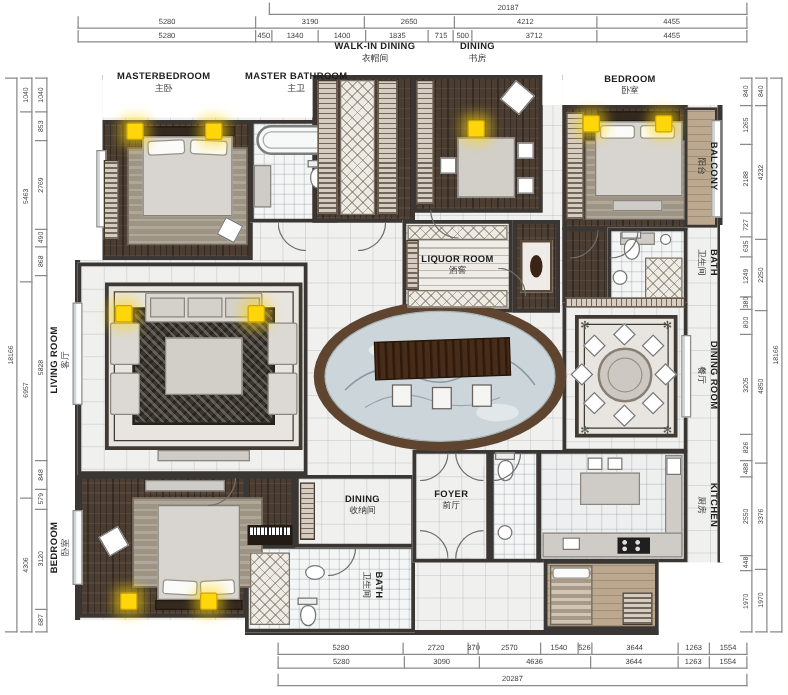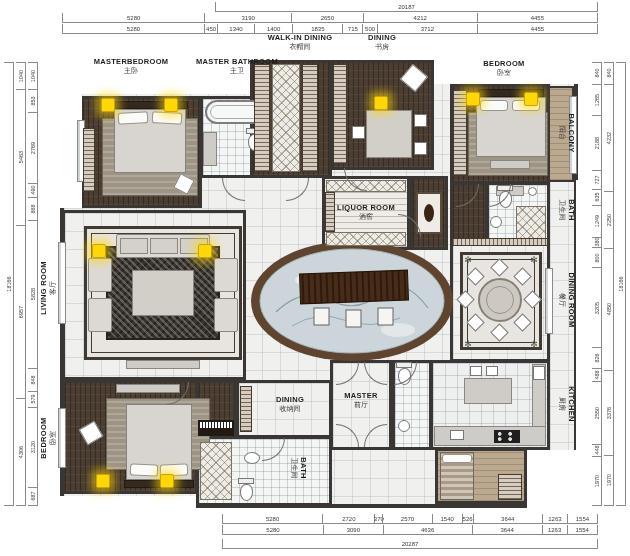--- a/index.html
+++ b/index.html
@@ -541,21 +541,21 @@
   </div>
   <div class="rlabel" style="left:366px;top:212px;">
     <span class="en">LIQUOR ROOM</span>
     <span class="zh">酒窖</span>
   </div>
   <div class="rlabel" style="left:290px;top:404px;">
     <span class="en">DINING</span>
     <span class="zh">收纳间</span>
   </div>
   <div class="rlabel" style="left:361px;top:400px;">
-    <span class="en">MASTER</span>
+    <span class="en">FOYER</span>
     <span class="zh">前厅</span>
   </div>
   <div class="rlabel rot90" style="left:298px;top:468px;">
     <span class="en">BATH</span>
     <span class="zh">卫生间</span>
   </div>
 
 </div>
 
 </body></html>

